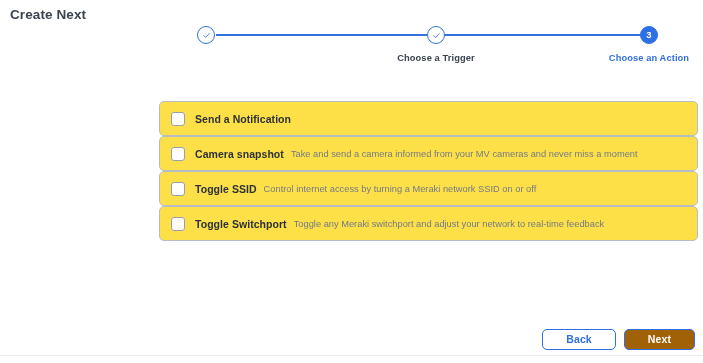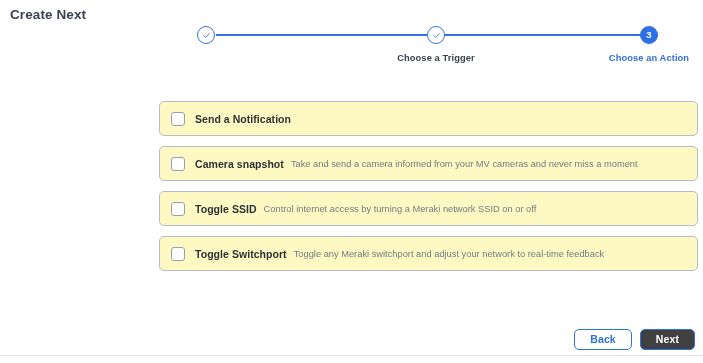--- a/index.html
+++ b/index.html
@@ -91,25 +91,24 @@
     position: absolute;
     left: 159px;
     top: 101px;
     width: 539px;
   }
   .option-card {
     box-sizing: border-box;
     height: 35px;
     border: 1px solid #b6bcc6;
     border-radius: 5px;
-    background: #fef9c3;
+    background: #fde047;
     display: flex;
     align-items: center;
     padding-left: 11px;
-    margin-bottom: 10px;
     cursor: pointer;
   }
   .checkbox {
     box-sizing: border-box;
     width: 14px;
     height: 14px;
     min-width: 14px;
     border: 1.4px solid #98a0ad;
     border-radius: 3px;
     background: #ffffff;
@@ -144,33 +143,33 @@
     top: 329px;
     display: flex;
     gap: 8px;
   }
   .btn {
     box-sizing: border-box;
     font-family: "Liberation Sans", sans-serif;
     font-size: 10.5px;
     font-weight: bold;
     border-radius: 5px;
-    padding: 0 15px;
+    padding: 0 23px;
     height: 21px;
     line-height: 19px;
     cursor: pointer;
     letter-spacing: 0.1px;
   }
   .btn-secondary {
     background: #ffffff;
     border: 1.3px solid #2f6fe4;
     color: #2f6fe4;
   }
   .btn-primary {
-    background: #404040;
+    background: #a16207;
     border: 1.3px solid #2f6fe4;
     color: #ffffff;
   }
 </style>
 </head>
 <body>
 
 <div class="page-title">Create Next</div>
 
 <div class="stepper">

